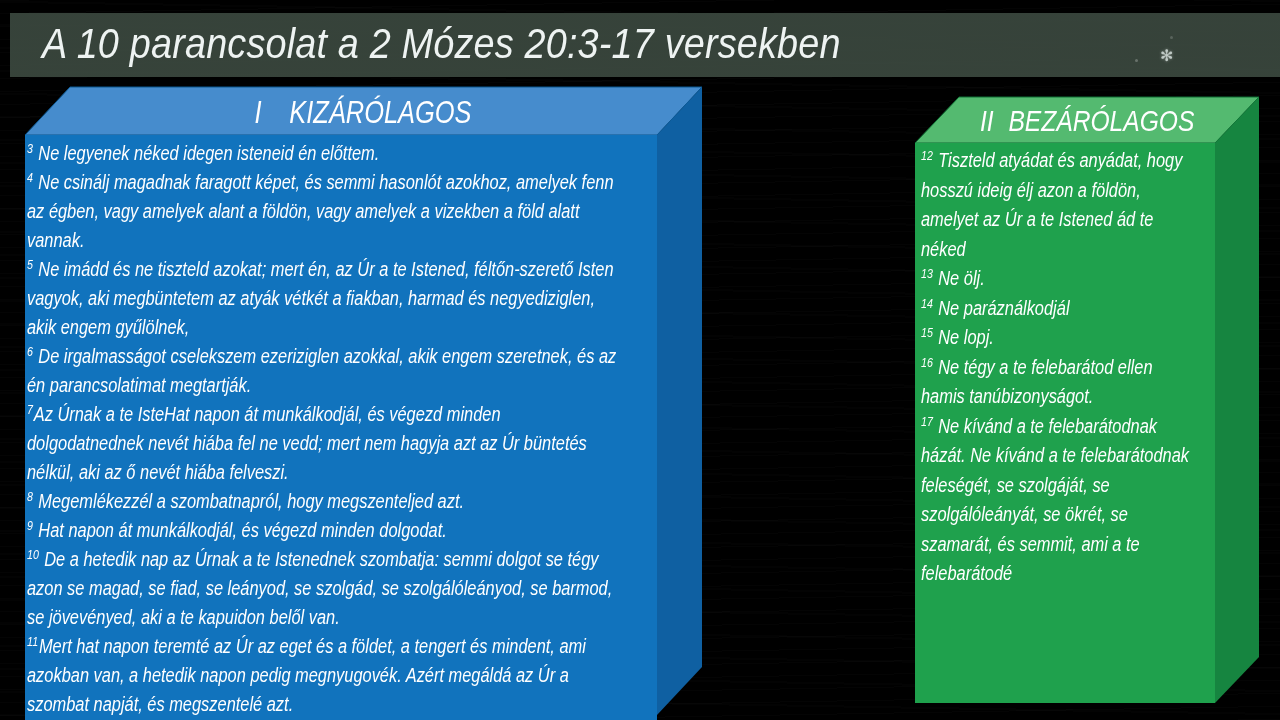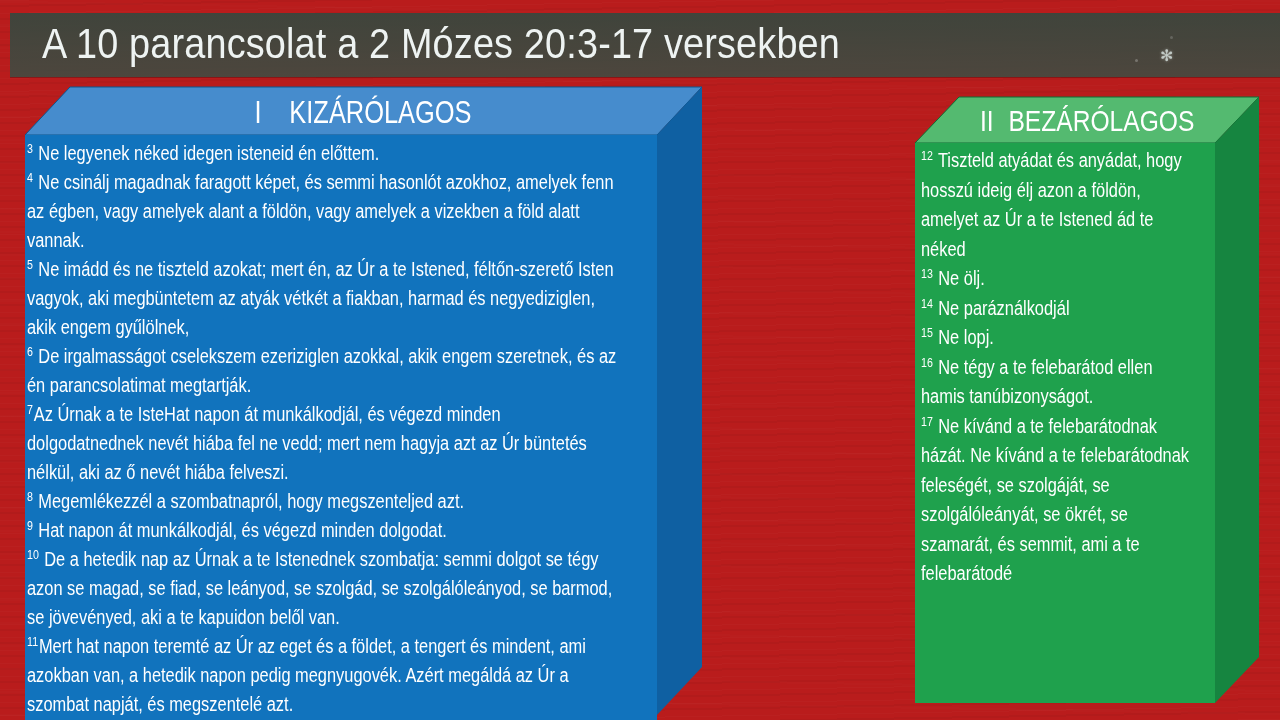--- a/index.html
+++ b/index.html
@@ -1,20 +1,20 @@
 <!DOCTYPE html>
 <html><head>
 <meta charset="utf-8">
 <style>
   html,body { margin:0; padding:0; }
   body { width:1280px; height:720px; overflow:hidden;
          font-family:"Liberation Sans", "DejaVu Sans", sans-serif; }
 
   .stage { position:relative; width:1280px; height:720px; overflow:hidden;
-           background:#b91c1c; }
+           background:#000000;font-style:italic; }
 
   
   .bg { position:absolute; inset:0; z-index:0;
     background:
       radial-gradient(240px 180px at 6px 700px, rgba(104,72,48,.28), transparent 70%),
       radial-gradient(160px 260px at 2px 170px, rgba(110,76,54,.20), transparent 70%),
       linear-gradient(180deg,
         #2b373d 0px, #2e3a41 12px,
         #34423f 13px, #36443f 76px,
         #24343f 78px, #2b3b46 94px,

